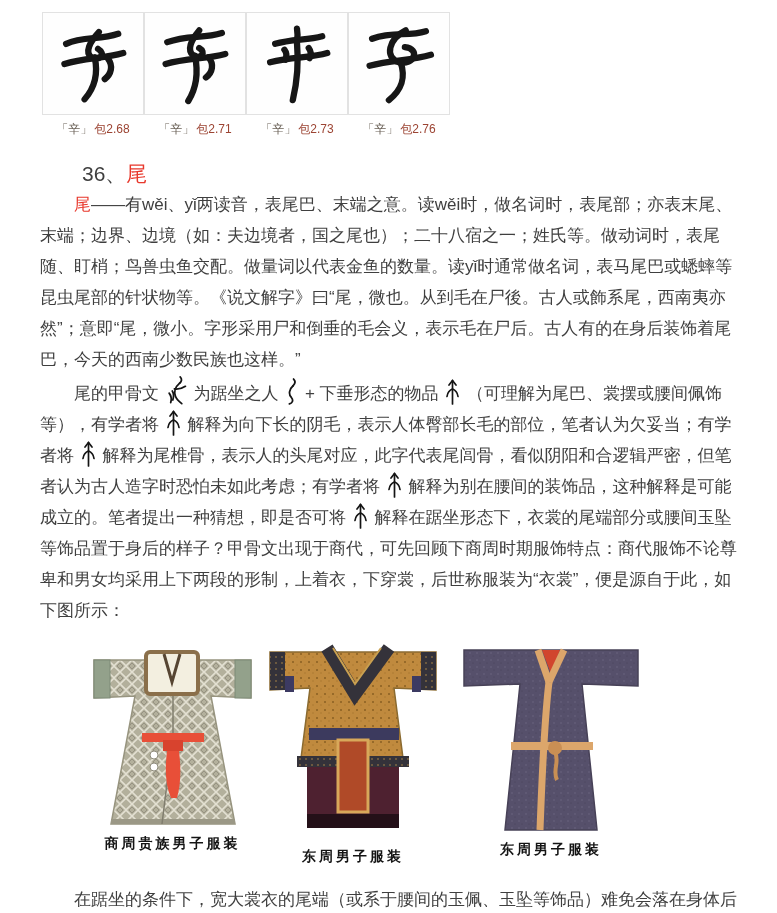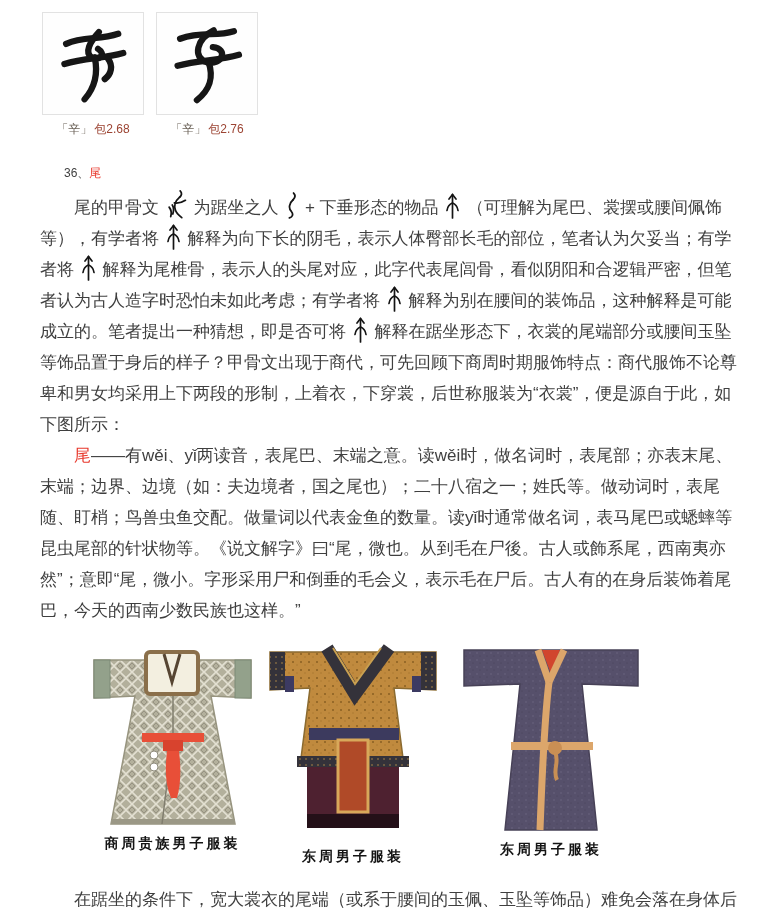--- a/index.html
+++ b/index.html
@@ -5,34 +5,34 @@
   * { margin:0; padding:0; box-sizing:border-box; }
   html,body { background:#ffffff; }
   body {
     width:777px; height:913px; overflow:hidden;
     font-family:"Liberation Sans","DejaVu Sans",sans-serif;
     color:#3f3f3f;
   }
   .page { width:777px; height:913px; background:#fff; overflow:hidden; }
 
   
-  .script-strip { display:flex; margin:12px 0 16px 42px; gap:12px; }
+  .script-strip { display:flex; margin:12px 0 16px 42px; }
   .script-card { width:102px; }
   .script-box {
     width:102px; height:103px; border:1px solid #e2e2e2; background:#fefefe;
     display:flex; align-items:center; justify-content:center;
   }
   .script-box svg { width:84px; height:84px; }
   .chu path { stroke:#161616; stroke-width:7.5; fill:none; stroke-linecap:round; stroke-linejoin:round; }
   .script-caption { margin-top:6px; font-size:12px; text-align:center; color:#6b6258; white-space:nowrap; }
   .script-caption .ref { color:#9c4433; margin-left:2px; }
 
   
   .article { padding:0 40px; }
-  .heading { font-size:12px; font-weight:normal; line-height:31px; text-indent:2em; color:#3f3f3f; margin-top:20px; }
+  .heading { font-size:21px; font-weight:normal; line-height:31px; text-indent:2em; color:#3f3f3f; margin-top:20px; }
   .red { color:#e8382c; }
   p.body { font-size:17px; line-height:31px; text-indent:2em; }
 
   
   .oracle { display:inline-block; vertical-align:-6px; margin:0 2px; }
   .oracle svg { display:block; }
   .oracle path { stroke:#141414; stroke-width:3.4; fill:none; stroke-linecap:round; stroke-linejoin:round; }
 
   
   .costumes { display:flex; align-items:flex-start; margin:10px 0 0 50px; }
@@ -59,40 +59,67 @@
             <path d="M57,12 C46,24 40,36 48,42 C58,47 66,38 56,32"></path>
           <path d="M16,50 C40,42 62,44 86,37"></path>
             <path d="M52,42 C56,60 54,76 40,92"></path>
             <path d="M68,44 C74,52 72,62 64,68"></path>
         </svg>
       </div>
       <figcaption class="script-caption"><span>「辛」</span><span class="ref">包2.68</span></figcaption>
     </figure>
 
 
-
-
+    <figure class="script-card">
+      <div class="script-box">
+        <svg class="chu" viewBox="0 0 100 100">
+          <path d="M17,24 C40,15 60,20 82,13"></path>
+            <path d="M55,10 C45,22 40,34 48,40 C57,45 64,36 55,31"></path>
+          <path d="M15,50 C40,43 64,44 86,38"></path>
+            <path d="M50,40 C54,60 52,78 42,94"></path>
+            <path d="M66,42 C73,50 71,60 63,66"></path>
+        </svg>
+      </div>
+      <figcaption class="script-caption"><span>「辛」</span><span class="ref">包2.71</span></figcaption>
+    </figure>
+
+
+    <figure class="script-card">
+      <div class="script-box">
+        <svg class="chu" viewBox="0 0 100 100">
+          <path d="M50,8 C51,14 51,18 50,23"></path>
+            <path d="M24,26 C44,20 62,22 80,17"></path>
+            <path d="M18,48 C44,41 66,43 86,37"></path>
+          <path d="M50,25 C52,48 50,72 45,93"></path>
+            <path d="M35,33 C38,37 38,41 36,45"></path>
+            <path d="M64,31 C67,35 67,39 65,43"></path>
+        </svg>
+      </div>
+      <figcaption class="script-caption"><span>「辛」</span><span class="ref">包2.73</span></figcaption>
+    </figure>
 
     <figure class="script-card">
       <div class="script-box">
         <svg class="chu" viewBox="0 0 100 100">
           <path d="M18,20 C44,10 60,18 82,11"></path>
             <path d="M58,10 C38,20 32,42 50,48 C68,52 76,32 57,30"></path>
           <path d="M15,52 C42,45 64,46 88,39"></path>
             <path d="M52,48 C58,66 54,80 38,93"></path>
         </svg>
       </div>
       <figcaption class="script-caption"><span>「辛」</span><span class="ref">包2.76</span></figcaption>
     </figure>
 
   </div>
 
   <div class="article">
 
     <h2 class="heading"><span>36、</span><span class="red">尾</span></h2>
+
+    <p class="body"><span class="red">尾</span><span>——有wěi、yǐ两读音，表尾巴、末端之意。读wěi时，做名词时，表尾部；亦表末尾、末端；边界、边境（如：夫边境者，国之尾也）；二十八宿之一；姓氏等。做动词时，表尾随、盯梢；鸟兽虫鱼交配。做量词以代表金鱼的数量。读yǐ时通常做名词，表马尾巴或蟋蟀等昆虫尾部的针状物等。《说文解字》曰“尾，微也。从到毛在尸後。古人或飾系尾，西南夷亦然”；意即“尾，微小。字形采用尸和倒垂的毛会义，表示毛在尸后。古人有的在身后装饰着尾巴，今天的西南少数民族也这样。”</span></p>
 
     <p class="body">尾的甲骨文
   <span class="oracle"><svg width="21" height="30" viewBox="0 0 40 56">
     <path d="M27,3 C31,7 30,12 26,15"></path>
     <path d="M26,15 C18,22 15,32 18,40 C20,46 25,50 30,54"></path>
     <path d="M16,26 C24,27 31,25 37,21"></path>
     <path d="M12,30 C15,35 15,41 13,47"></path>
     <path d="M6,34 C10,39 11,45 9,52"></path>
   </svg></span>
 为踞坐之人
@@ -134,22 +161,20 @@
   </svg></span>
  解释为别在腰间的装饰品，这种解释是可能成立的。笔者提出一种猜想，即是否可将 
   <span class="oracle"><svg width="15" height="26" viewBox="0 0 30 52">
     <path d="M15,4 L15,50"></path>
     <path d="M15,3 L8,12"></path>
     <path d="M15,3 L22,12"></path>
     <path d="M15,20 C9,22 5,28 4,35"></path>
     <path d="M15,20 C21,22 25,28 26,35"></path>
   </svg></span>
  解释在踞坐形态下，衣裳的尾端部分或腰间玉坠等饰品置于身后的样子？甲骨文出现于商代，可先回顾下商周时期服饰特点：商代服饰不论尊卑和男女均采用上下两段的形制，上着衣，下穿裳，后世称服装为“衣裳”，便是源自于此，如下图所示：</p>
-
-    <p class="body"><span class="red">尾</span><span>——有wěi、yǐ两读音，表尾巴、末端之意。读wěi时，做名词时，表尾部；亦表末尾、末端；边界、边境（如：夫边境者，国之尾也）；二十八宿之一；姓氏等。做动词时，表尾随、盯梢；鸟兽虫鱼交配。做量词以代表金鱼的数量。读yǐ时通常做名词，表马尾巴或蟋蟀等昆虫尾部的针状物等。《说文解字》曰“尾，微也。从到毛在尸後。古人或飾系尾，西南夷亦然”；意即“尾，微小。字形采用尸和倒垂的毛会义，表示毛在尸后。古人有的在身后装饰着尾巴，今天的西南少数民族也这样。”</span></p>
 
     <div class="costumes">
 
       <figure class="costume">
         <svg width="165" height="192" viewBox="0 0 165 192">
           <defs>
             <pattern id="p-diam" width="12" height="12" patternUnits="userSpaceOnUse">
               <rect width="12" height="12" fill="#b3b09c"></rect>
               <path d="M0,6 L6,0 L12,6 L6,12 Z" fill="none" stroke="#e3e0d2" stroke-width="1.6"></path>
               <path d="M6,3 L9,6 L6,9 L3,6 Z" fill="none" stroke="#8f8c7c" stroke-width="0.8"></path>

